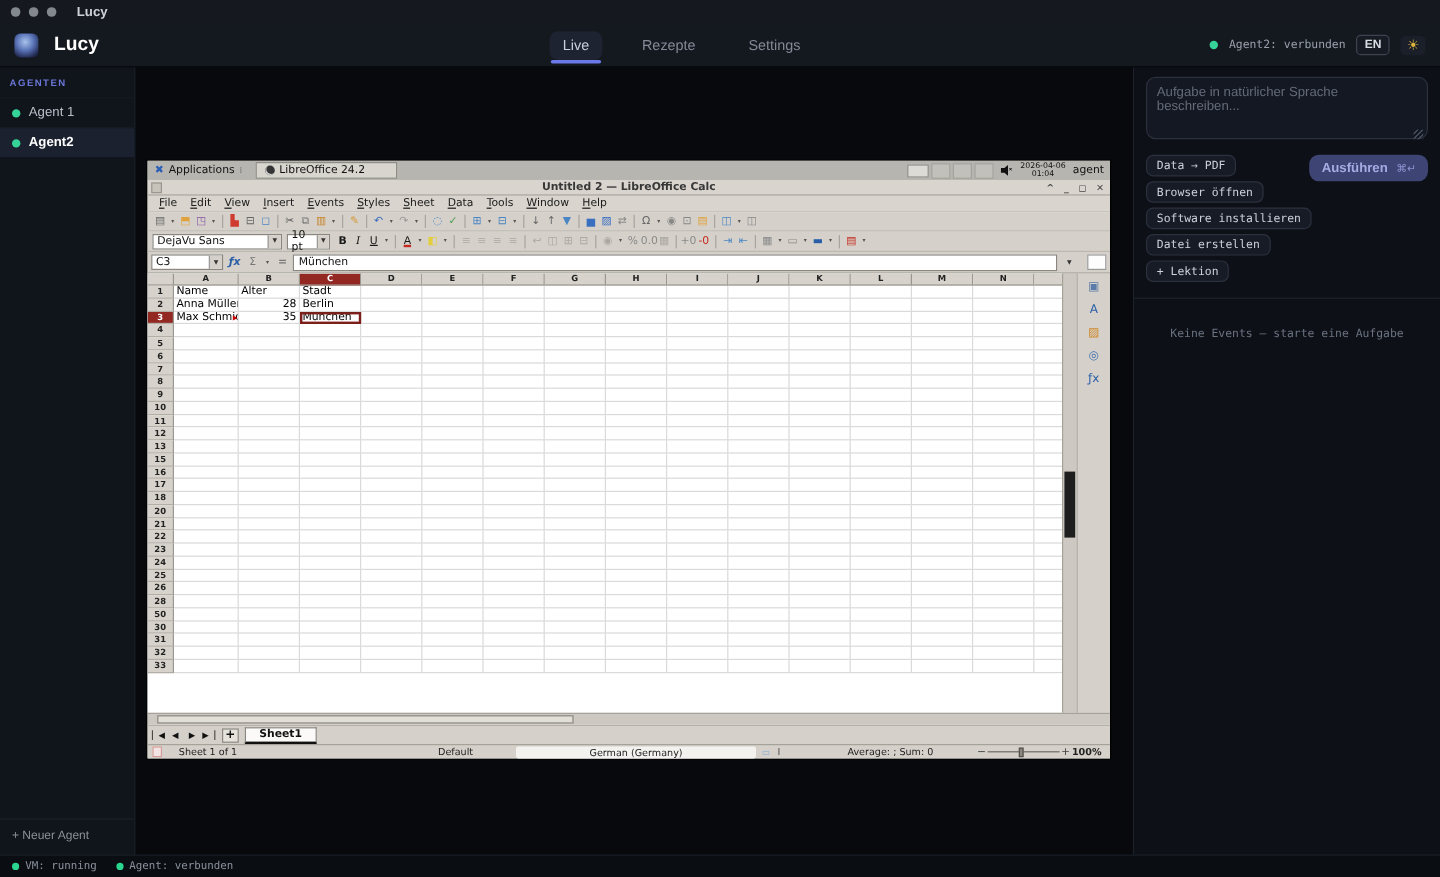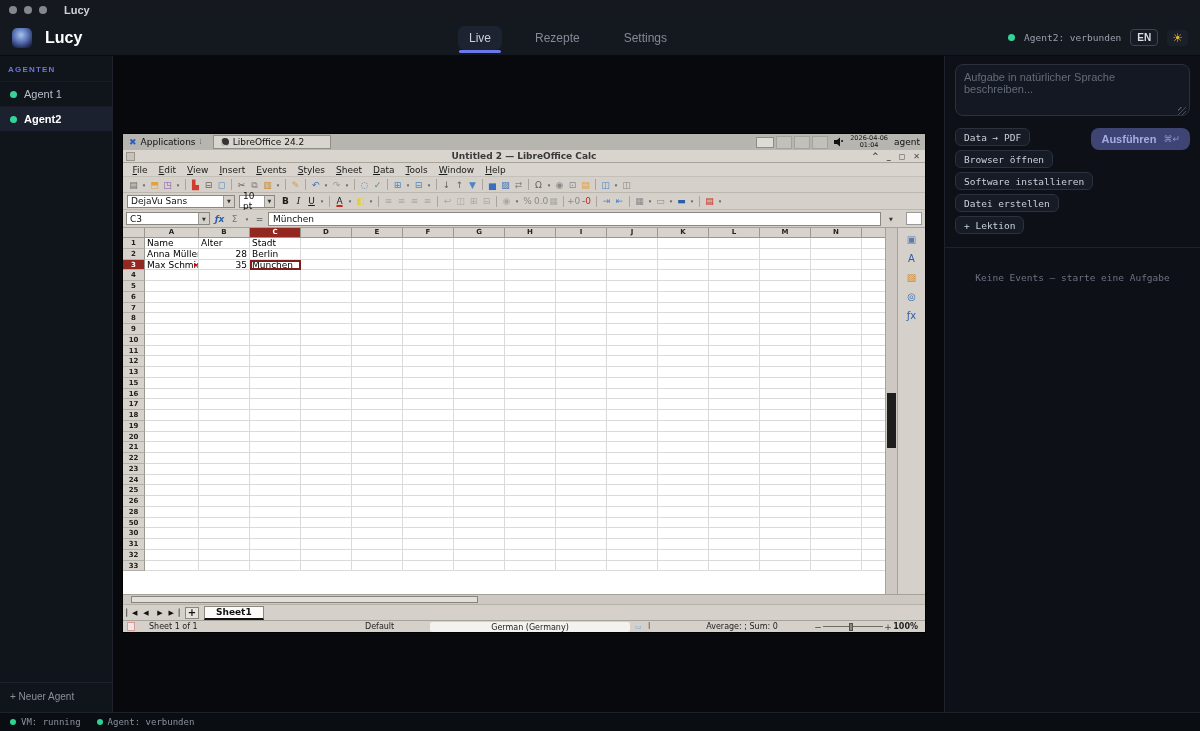--- a/index.html
+++ b/index.html
@@ -84,21 +84,21 @@
   .tb-icon[data-name="font-color-icon"] { text-decoration:underline; text-decoration-color:#c4281e; text-decoration-thickness:2px; }
   .combo { background:#fff; border:1px solid #8a8781; height:13px; display:flex; align-items:center;
            font-size:9px; color:#111; padding-left:3px; margin-right:4px; flex:0 0 auto; }
   .combo .arrow { margin-left:auto; border-left:1px solid #999; background:#d5d1ca; width:11px; height:100%;
                   display:flex; align-items:center; justify-content:center; font-size:5px; color:#333; }
   .combo.font { width:108px; }
   .combo.size { width:36px; }
 
   .vm-formulabar { height:18px; background:#d5d1ca; border-bottom:1px solid #a5a29a; display:flex; align-items:center;
                    padding:0 3px; gap:3px; flex:0 0 auto; }
-  .name-box { width:84px; margin-right:0; }
+  .name-box { width:60px; margin-right:0; }
   .fx { font-size:9px; color:#2a5fa8; font-style:italic; font-weight:bold; width:13px; text-align:center; }
   .sigma { font-size:9px; color:#777; width:11px; text-align:center; }
   .equals { font-size:9px; color:#777; width:11px; text-align:center; font-weight:bold; }
   .formula-input { flex:1; background:#fff; border:1px solid #8a8781; height:14px; font-size:9px; color:#111;
                    display:flex; align-items:center; padding:0 4px; }
   .fb-expand { width:14px; text-align:center; font-size:5px; color:#333; }
   .sb-settings { width:16px; height:13px; background:#fdfdfd; border:1px solid #999; margin-left:5px; }
 
   .vm-main { flex:1 1 auto; display:flex; min-height:0; }
   .grid-wrap { flex:1 1 auto; background:#fff; display:flex; flex-direction:column; overflow:hidden; }
@@ -718,38 +718,20 @@
                   <div class="cell" data-name="cell-G18" style="width: 51px;"></div>
                   <div class="cell" data-name="cell-H18" style="width: 51px;"></div>
                   <div class="cell" data-name="cell-I18" style="width: 51px;"></div>
                   <div class="cell" data-name="cell-J18" style="width: 51px;"></div>
                   <div class="cell" data-name="cell-K18" style="width: 51px;"></div>
                   <div class="cell" data-name="cell-L18" style="width: 51px;"></div>
                   <div class="cell" data-name="cell-M18" style="width: 51px;"></div>
                   <div class="cell" data-name="cell-N18" style="width: 51px;"></div>
                   <div class="cell filler" data-name="cell-partial"></div>
                 </div>
-                <div class="grid-row" data-name="grid-row-19">
-                  <div class="row-h" data-name="row-header-19">19</div>
-                  <div class="cell" data-name="cell-A19" style="width: 54px;"></div>
-                  <div class="cell" data-name="cell-B19" style="width: 51px;"></div>
-                  <div class="cell" data-name="cell-C19" style="width: 51px;"></div>
-                  <div class="cell" data-name="cell-D19" style="width: 51px;"></div>
-                  <div class="cell" data-name="cell-E19" style="width: 51px;"></div>
-                  <div class="cell" data-name="cell-F19" style="width: 51px;"></div>
-                  <div class="cell" data-name="cell-G19" style="width: 51px;"></div>
-                  <div class="cell" data-name="cell-H19" style="width: 51px;"></div>
-                  <div class="cell" data-name="cell-I19" style="width: 51px;"></div>
-                  <div class="cell" data-name="cell-J19" style="width: 51px;"></div>
-                  <div class="cell" data-name="cell-K19" style="width: 51px;"></div>
-                  <div class="cell" data-name="cell-L19" style="width: 51px;"></div>
-                  <div class="cell" data-name="cell-M19" style="width: 51px;"></div>
-                  <div class="cell" data-name="cell-N19" style="width: 51px;"></div>
-                  <div class="cell filler" data-name="cell-partial"></div>
-                </div>
                 <div class="grid-row" data-name="grid-row-20">
                   <div class="row-h" data-name="row-header-20">20</div>
                   <div class="cell" data-name="cell-A20" style="width: 54px;"></div>
                   <div class="cell" data-name="cell-B20" style="width: 51px;"></div>
                   <div class="cell" data-name="cell-C20" style="width: 51px;"></div>
                   <div class="cell" data-name="cell-D20" style="width: 51px;"></div>
                   <div class="cell" data-name="cell-E20" style="width: 51px;"></div>
                   <div class="cell" data-name="cell-F20" style="width: 51px;"></div>
                   <div class="cell" data-name="cell-G20" style="width: 51px;"></div>
                   <div class="cell" data-name="cell-H20" style="width: 51px;"></div>

